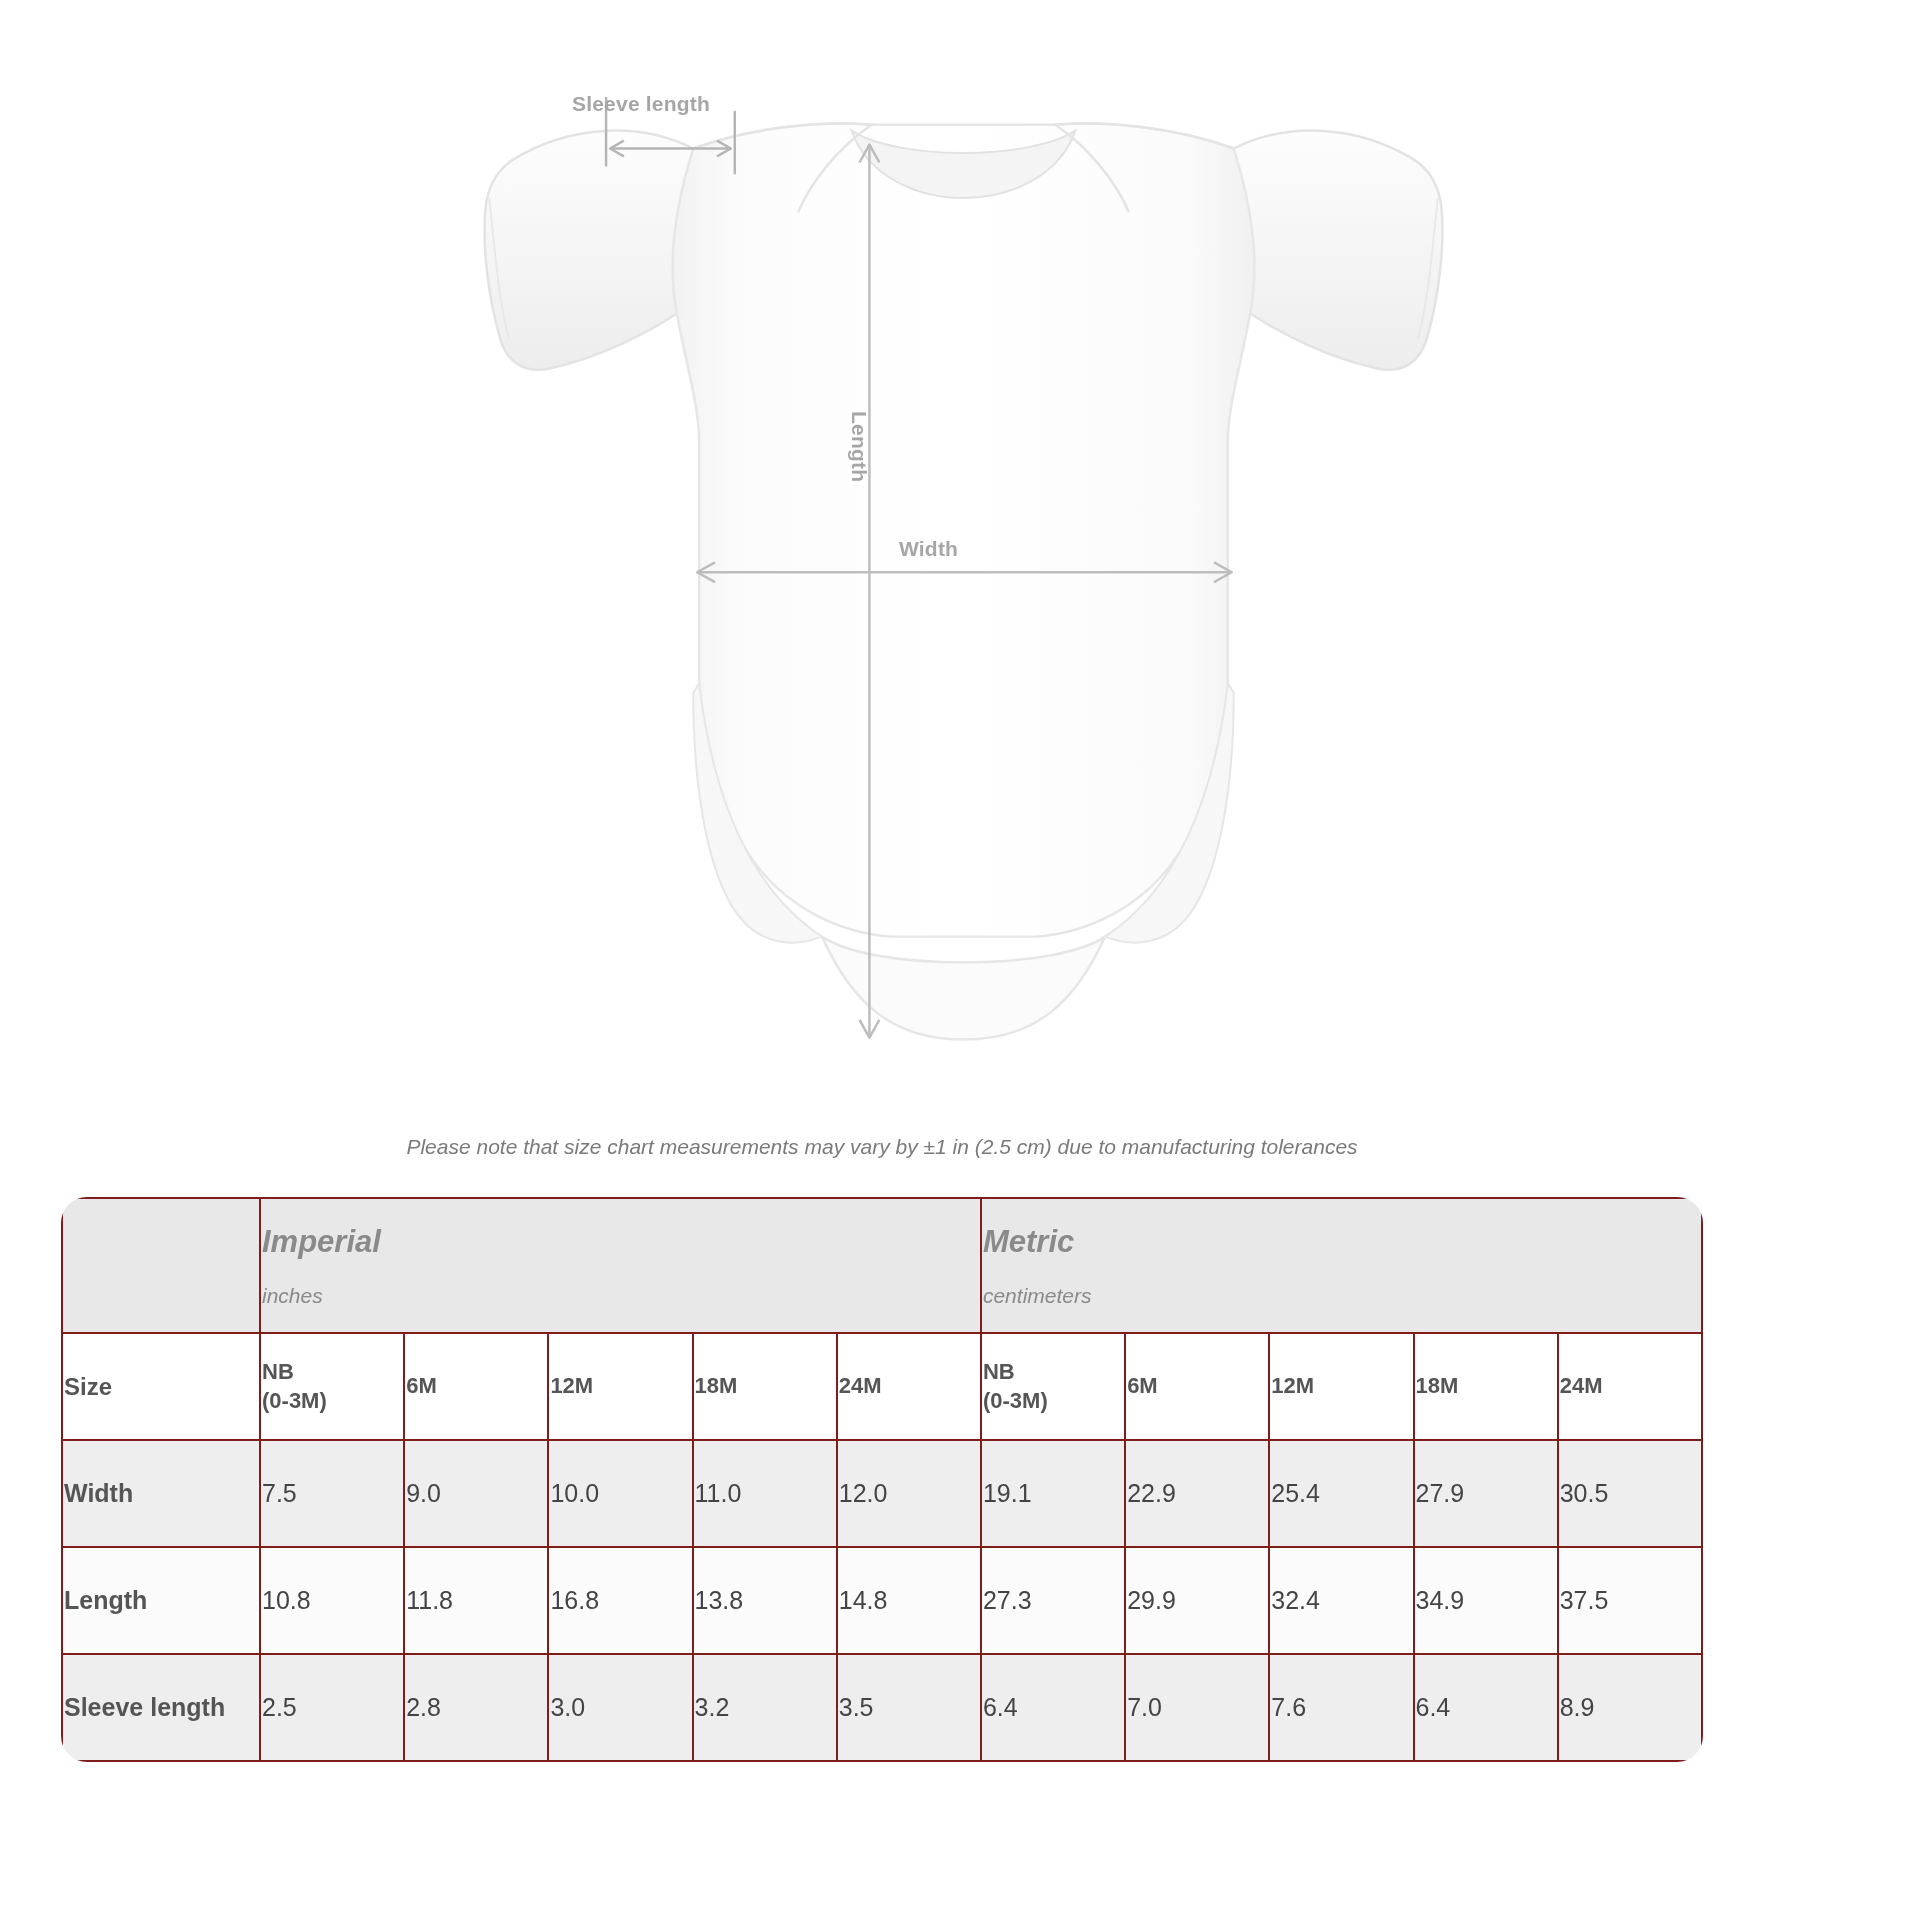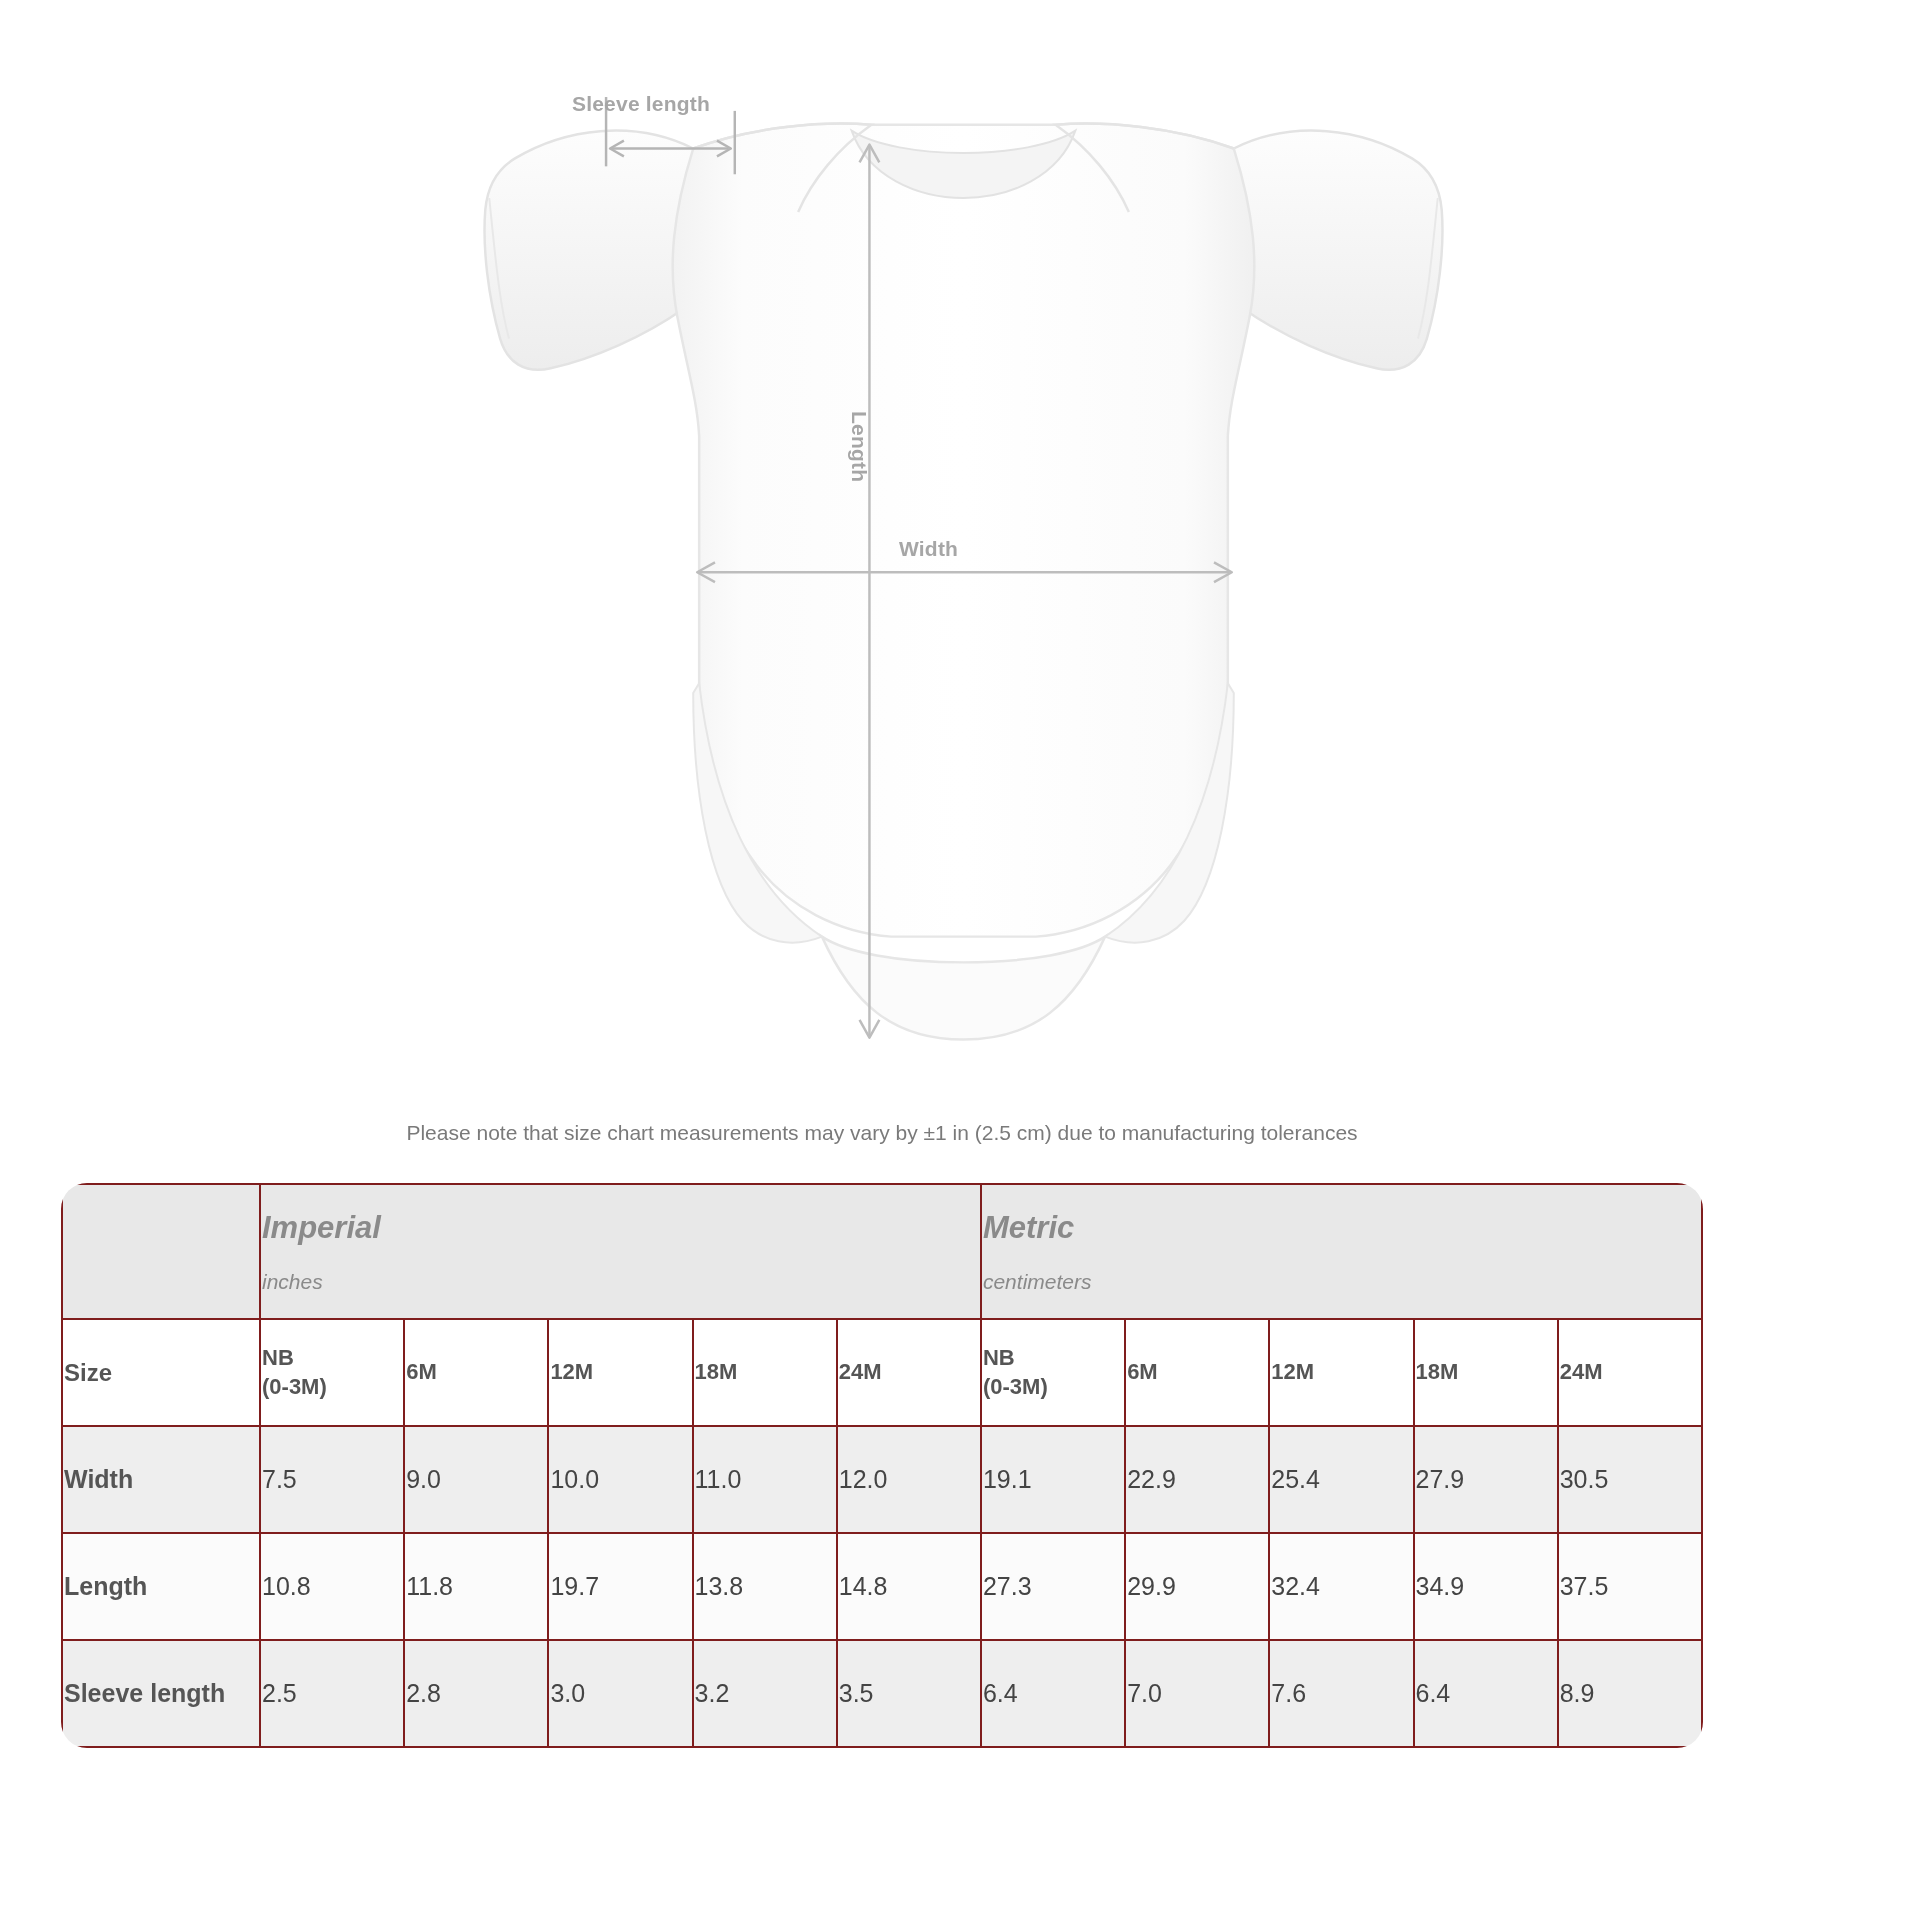--- a/index.html
+++ b/index.html
@@ -60,22 +60,23 @@
     text-align: center;
     margin-top: 12px;
   }
   .chart-title {
     font-size: 40px;
     font-weight: bold;
     color: #333333;
     letter-spacing: -0.2px;
   }
   .chart-note {
-    margin-top: 22px;
-    font-size: 21px;
+    margin-top: 36px;
+    font-size: 21px;
+    font-style: italic;
     color: #7a7a7a;
   }
 
   
   .table-wrap {
     margin: 38px 61px 0 61px;
     border-radius: 26px;
     overflow: hidden;
   }
   table.size-table {
@@ -279,21 +280,21 @@
           <td>22.9</td>
           <td>25.4</td>
           <td>27.9</td>
           <td>30.5</td>
         </tr>
 
         <tr class="data-row row-b">
           <td class="rowhead">Length</td>
           <td>10.8</td>
           <td>11.8</td>
-          <td>19.7</td>
+          <td>16.8</td>
           <td>13.8</td>
           <td>14.8</td>
           <td>27.3</td>
           <td>29.9</td>
           <td>32.4</td>
           <td>34.9</td>
           <td>37.5</td>
         </tr>
 
         <tr class="data-row row-a">

